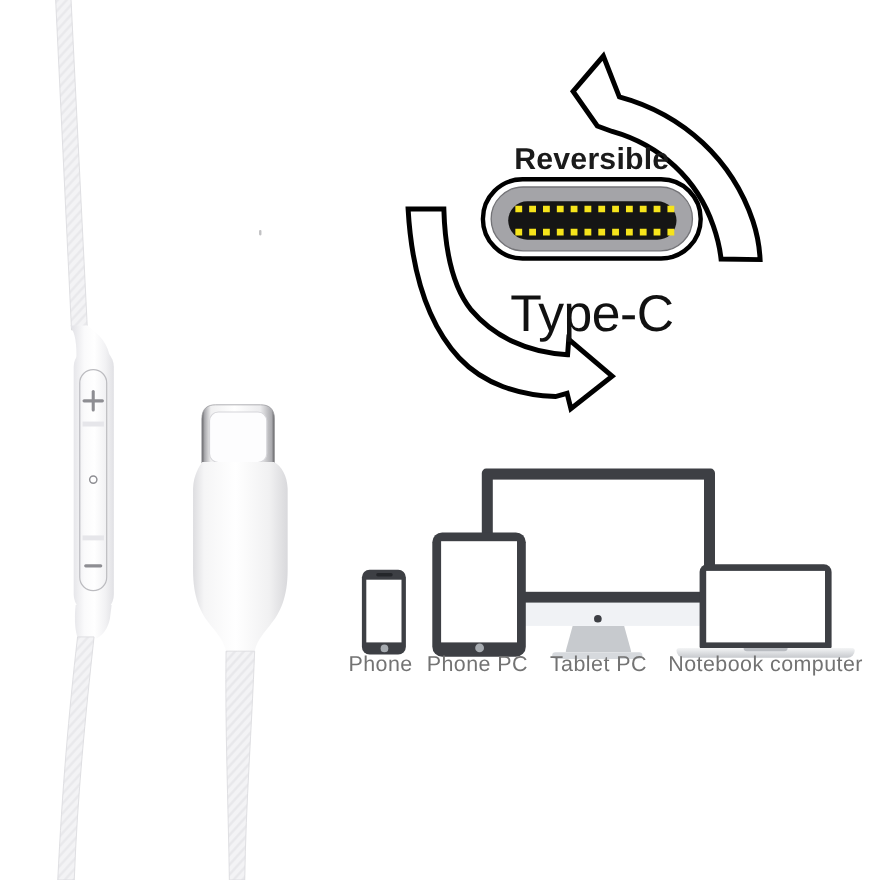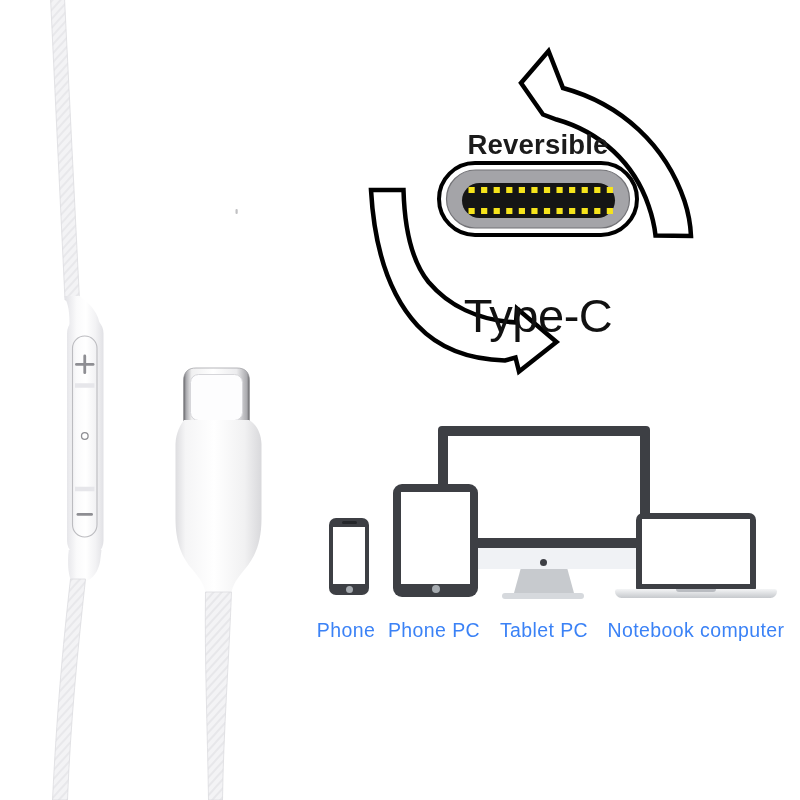--- a/index.html
+++ b/index.html
@@ -10,21 +10,21 @@
   }
   svg.layer{position:absolute;left:0;top:0;width:800px;height:800px;}
 
   
   .reversible-label{
     position:absolute;left:538px;top:129px;transform:translateX(-50%);
     font-size:27.5px;font-weight:700;color:#1b1b1b;letter-spacing:.2px;white-space:nowrap;
   }
   .typec-label{
     position:absolute;left:538px;top:257px;transform:translateX(-50%);
-    font-size:47px;font-weight:400;color:#111;letter-spacing:-0.5px;white-space:nowrap;margin-top:31px;
+    font-size:47px;font-weight:400;color:#111;letter-spacing:-0.5px;white-space:nowrap;
   }
 
   
   .dev{position:absolute;}
   .dev *{position:absolute;}
 
   .phone{left:329px;top:517px;width:40px;height:78px;}
   .phone .body{left:0;top:1px;width:40px;height:77px;background:#3d3f44;border-radius:7px;}
   .phone .speaker{left:13px;top:4px;width:15px;height:3px;background:#24262a;border-radius:2px;}
   .phone .screen{left:4px;top:10px;width:32px;height:57px;background:#ffffff;}
@@ -45,22 +45,22 @@
   .desktop .base{left:64px;top:167px;width:82px;height:5.5px;background:#d6d9dd;border-radius:3px;}
 
   .notebook{left:615px;top:513px;width:162px;height:85px;}
   .notebook .screen{left:21px;top:0;width:120px;height:77px;background:#3d3f44;border-radius:7px 7px 2px 2px;}
   .notebook .screen-inner{left:27px;top:6px;width:108px;height:65px;background:#ffffff;}
   .notebook .base{left:0;top:76px;width:162px;height:8.5px;border-radius:3px 3px 8px 8px;
     background:linear-gradient(#f4f5f6,#c6c9cd);}
   .notebook .notch{left:61px;top:76px;width:40px;height:3px;background:#b9bcc1;border-radius:0 0 4px 4px;}
 
   .dev-label{
-    position:absolute;top:619px;transform:translateX(-50%);
-    font-size:19.5px;color:#3b82f6;letter-spacing:.4px;white-space:nowrap;
+    position:absolute;top:593px;transform:translateX(-50%);
+    font-size:19.5px;color:#737373;letter-spacing:.4px;white-space:nowrap;
   }
   .lbl-phone{left:346px;}
   .lbl-tablet{left:434px;}
   .lbl-desktop{left:544px;}
   .lbl-notebook{left:696px;}
 </style>
 </head>
 <body>
 
 <div class="stage">

